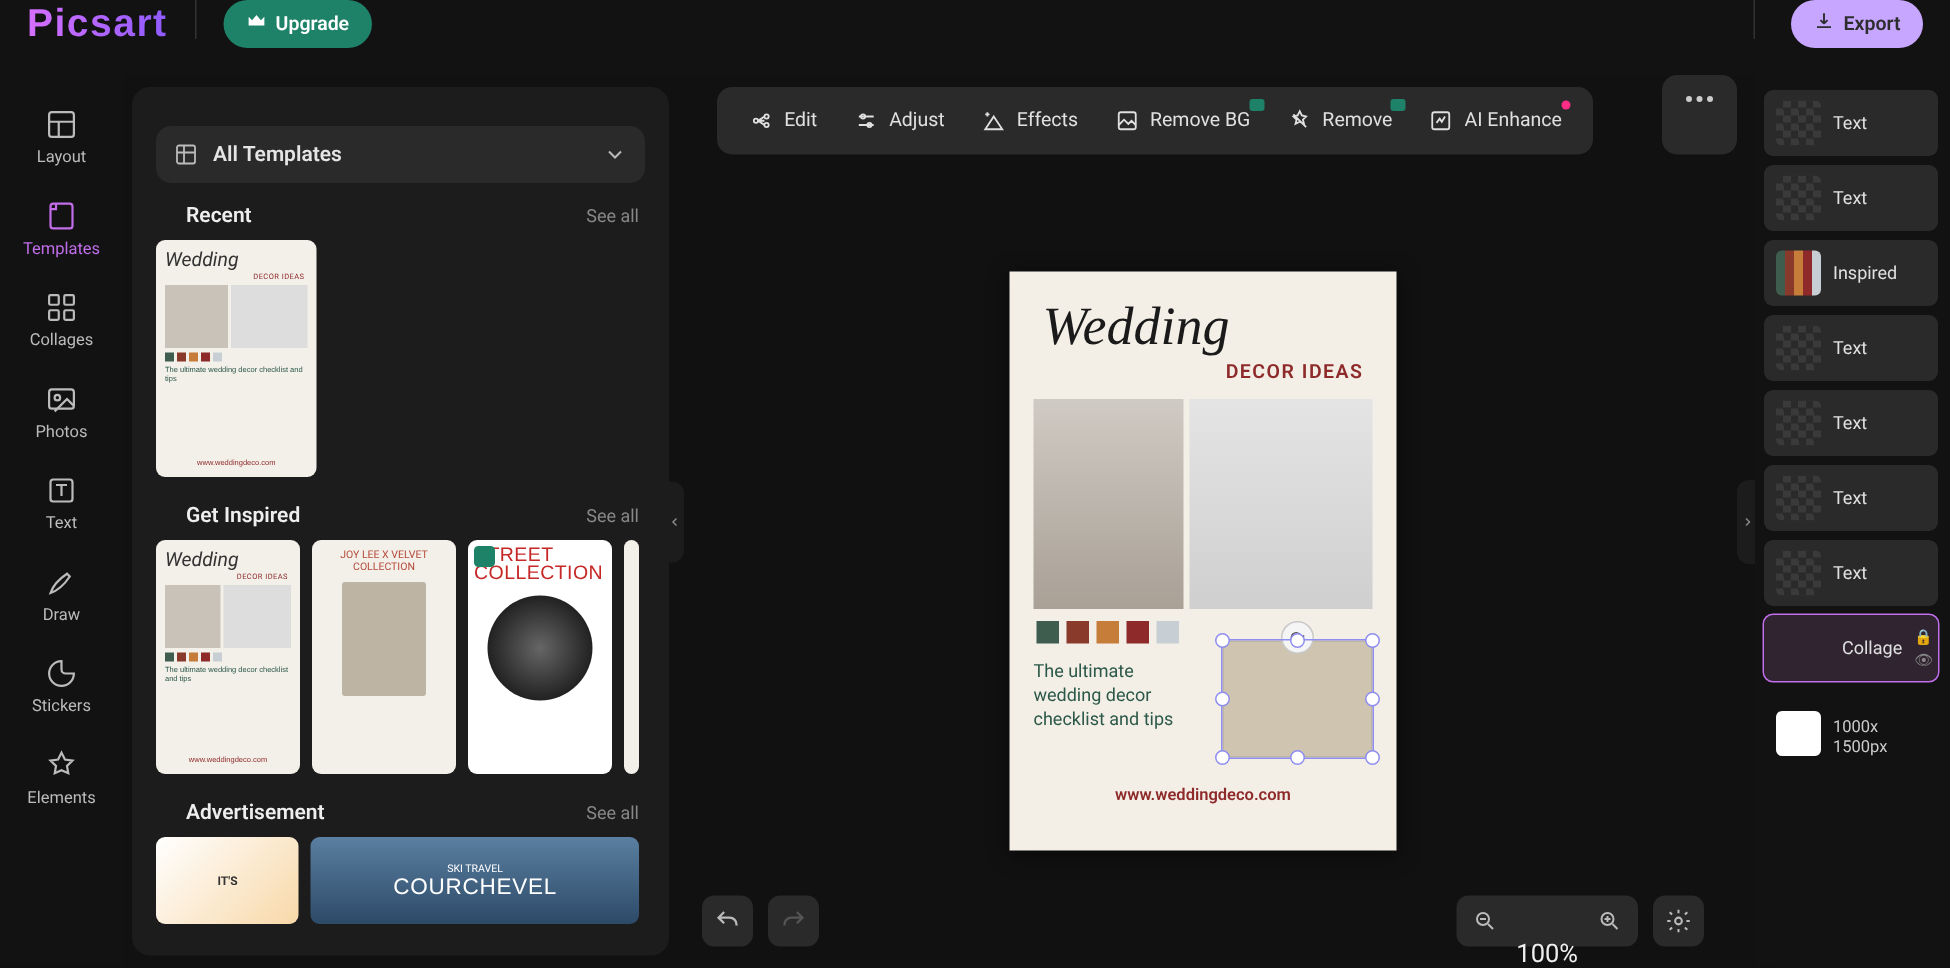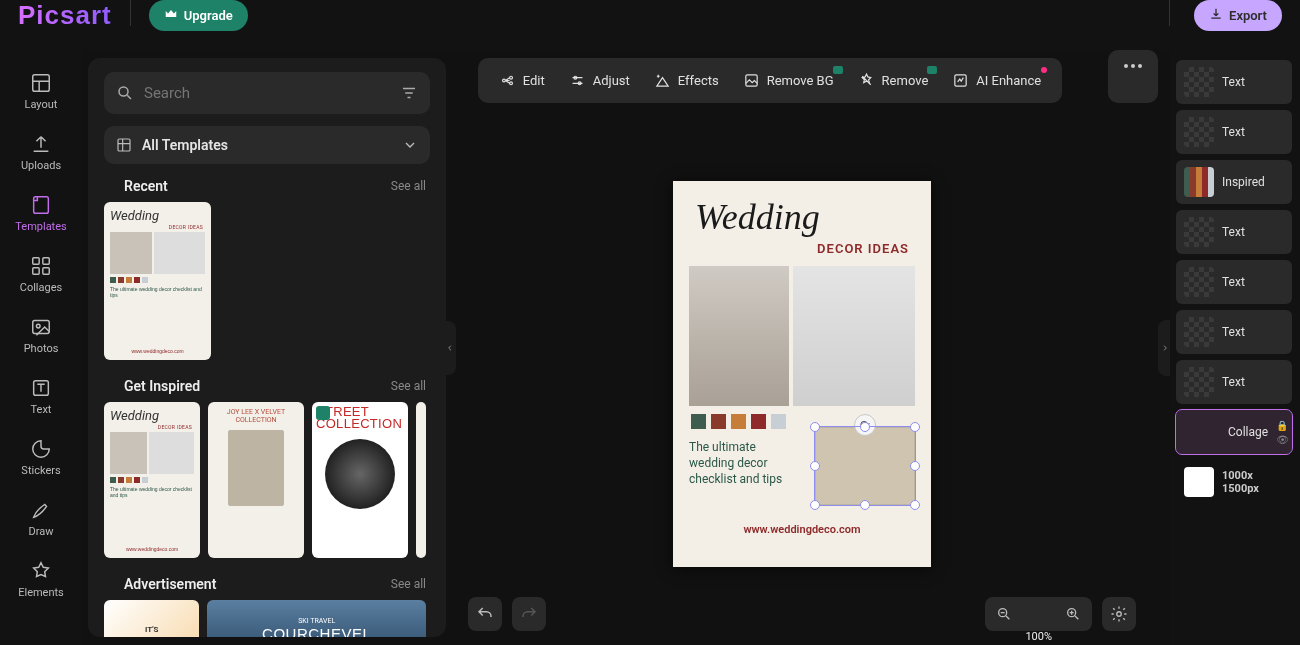--- a/index.html
+++ b/index.html
@@ -77,35 +77,35 @@
 .sel-h.tm{ top:-6px; left:calc(50% - 5px);} .sel-h.bm{ bottom:-6px; left:calc(50% - 5px);}
 .sel-h.lm{ left:-6px; top:calc(50% - 5px);} .sel-h.rm{ right:-6px; top:calc(50% - 5px);}
 .ab-url { font-size:11px; color:#8e2a2a; margin-top:18px; font-weight:600; }
 
 .bottombar { position:absolute; bottom:14px; left:0; right:0; display:flex; align-items:center; padding:0 22px; gap:10px; }
 .ud-btn { width:34px; height:34px; border-radius:8px; background:#2a2a2a; display:flex; align-items:center; justify-content:center; color:#bbb; cursor:pointer; }
 .ud-btn.d { color:#555; }
 .bb-spacer { flex:1; }
 .zoom { display:flex; align-items:center; background:#2a2a2a; border-radius:8px; height:34px; padding:0 4px; }
 .zoom .zbtn { width:30px; display:flex; align-items:center; justify-content:center; color:#bbb; cursor:pointer; }
-.zoom .zval { padding:0 6px; font-size:11px; color:#eee;margin-top:44px; }
+.zoom .zval { padding:0 6px; font-size:17px; color:#eee;margin-top:44px; }
 .settings-btn { width:34px; height:34px; border-radius:8px; background:#2a2a2a; display:flex; align-items:center; justify-content:center; color:#bbb; cursor:pointer; }
 
 
 .layers-toggle { width:14px; height:56px; background:#1c1c1c; border-radius:8px 0 0 8px; align-self:center; display:flex; align-items:center; justify-content:center; color:#888; cursor:pointer; margin-right:-2px; }
 .layers { width:130px; background:#121212; padding:10px 8px 10px 6px; display:flex; flex-direction:column; gap:6px; overflow-y:auto; }
 .layer { height:44px; border-radius:6px; background:#2a2a2a; display:flex; align-items:center; gap:8px; padding:0 8px; cursor:pointer; font-size:12px; color:#e0e0e0; }
 .layer.sel { outline:1.5px solid #c26dea; background:#2f2430;padding-left:44px; }
 .layer-thumb { width:30px; height:30px; border-radius:4px;
   background:repeating-conic-gradient(#3a3a3a 0 25%, #2a2a2a 0 50%); background-size:10px 10px; }
 .layer-thumb.sticker { background:linear-gradient(90deg,#3f5d4e 0 20%,#8a3a2a 20% 40%,#c77d3a 40% 60%,#8e2a2a 60% 80%,#c7cfd4 80% 100%); }
 .layer-thumb.collage { background:#efe9df; position:relative; }
 .layer-thumb.white { background:#fff; }
 .layer .side-icons { margin-left:auto; display:flex; flex-direction:column; gap:3px; color:#888; font-size:10px; }
-.layer-size { height:44px; display:flex; align-items:center; gap:8px; padding:0 8px; font-size:11px; color:#ccc;font-weight:bold; }
+.layer-size { height:44px; display:flex; align-items:flex-end; gap:8px; padding:0 8px; font-size:11px; color:#ccc; }
 .layer-size .layer-thumb { background:#fff; }
 
 
 .panel-scroll::-webkit-scrollbar, .layers::-webkit-scrollbar { width:6px; }
 .panel-scroll::-webkit-scrollbar-thumb, .layers::-webkit-scrollbar-thumb { background:#444; border-radius:3px; }
 
 
 .mini-wed { font-family:"Brush Script MT",cursive; }
 .mini-wed .t{ font-size:13px; font-style:italic; align-self:flex-start; }
 .mini-wed .s{ font-size:5px; color:#8e2a2a; letter-spacing:.3px; align-self:flex-end; margin:1px 2px 2px 0;}
@@ -155,28 +155,20 @@
   <div class="rail">
     <div class="rail-item">
       <span class="rail-icon">
           <svg viewBox="0 0 24 24">
             <rect x="3" y="3" width="18" height="18" rx="2"></rect>
             <path d="M3 10h18M10 10v11"></path>
           </svg>
         </span>
       <span>Layout</span>
     </div>
-    <div class="rail-item">
-      <span class="rail-icon">
-          <svg viewBox="0 0 24 24">
-            <path d="M12 16V4m0 0L7 9m5-5l5 5M4 20h16"></path>
-          </svg>
-        </span>
-      <span>Uploads</span>
-    </div>
     <div class="rail-item active">
       <span class="rail-icon">
           <svg viewBox="0 0 24 24">
             <rect x="4" y="3" width="16" height="18" rx="2"></rect>
             <path d="M8 3v4H4"></path>
           </svg>
         </span>
       <span>Templates</span>
     </div>
     <div class="rail-item">
@@ -204,59 +196,45 @@
       <span class="rail-icon">
           <svg viewBox="0 0 24 24">
             <rect x="4" y="4" width="16" height="16" rx="2"></rect>
             <path d="M8 8h8M12 8v8"></path>
           </svg>
         </span>
       <span>Text</span>
     </div>
     <div class="rail-item">
       <span class="rail-icon">
-          <svg viewBox="0 0 24 24">
-            <path d="M12 3a9 9 0 109 9h-6a3 3 0 01-3-3V3z"></path>
-          </svg>
-        </span>
-      <span>Stickers</span>
-    </div>
-    <div class="rail-item">
-      <span class="rail-icon">
           <svg viewBox="0 0 24 24" fill="currentColor" stroke="none">
             <path d="M4 20c2-6 6-10 12-14l2 2c-4 6-8 10-14 12z"></path>
           </svg>
         </span>
       <span>Draw</span>
     </div>
     <div class="rail-item">
       <span class="rail-icon">
           <svg viewBox="0 0 24 24">
+            <path d="M12 3a9 9 0 109 9h-6a3 3 0 01-3-3V3z"></path>
+          </svg>
+        </span>
+      <span>Stickers</span>
+    </div>
+    <div class="rail-item">
+      <span class="rail-icon">
+          <svg viewBox="0 0 24 24">
             <path d="M12 3l2.5 5 5.5.8-4 3.9.9 5.3L12 15.8 7.1 18l.9-5.3-4-3.9 5.5-.8z"></path>
           </svg>
         </span>
       <span>Elements</span>
     </div>
   </div>
 
   <div class="panel">
-    <div class="search">
-      <span class="search-icon">
-          <svg width="18" height="18" viewBox="0 0 24 24" fill="none" stroke="currentColor" stroke-width="2">
-            <circle cx="10" cy="10" r="6"></circle>
-            <path d="M20 20l-5-5"></path>
-          </svg>
-        </span>
-      <input placeholder="Search" style="">
-      <span class="filter-icon">
-          <svg width="18" height="18" viewBox="0 0 24 24" fill="none" stroke="currentColor" stroke-width="2">
-            <path d="M4 6h16M7 12h10M10 18h4"></path>
-          </svg>
-        </span>
-    </div>
     <div class="dropdown">
       <span class="dd-icon">
           <svg width="16" height="16" viewBox="0 0 24 24" fill="none" stroke="currentColor" stroke-width="1.8">
             <rect x="3" y="3" width="18" height="18" rx="2"></rect>
             <path d="M3 10h18M10 3v18"></path>
           </svg>
         </span>
       <span class="dd-label">All Templates</span>
       <span class="dd-chev">
           <svg width="16" height="16" viewBox="0 0 24 24" fill="none" stroke="currentColor" stroke-width="2">

